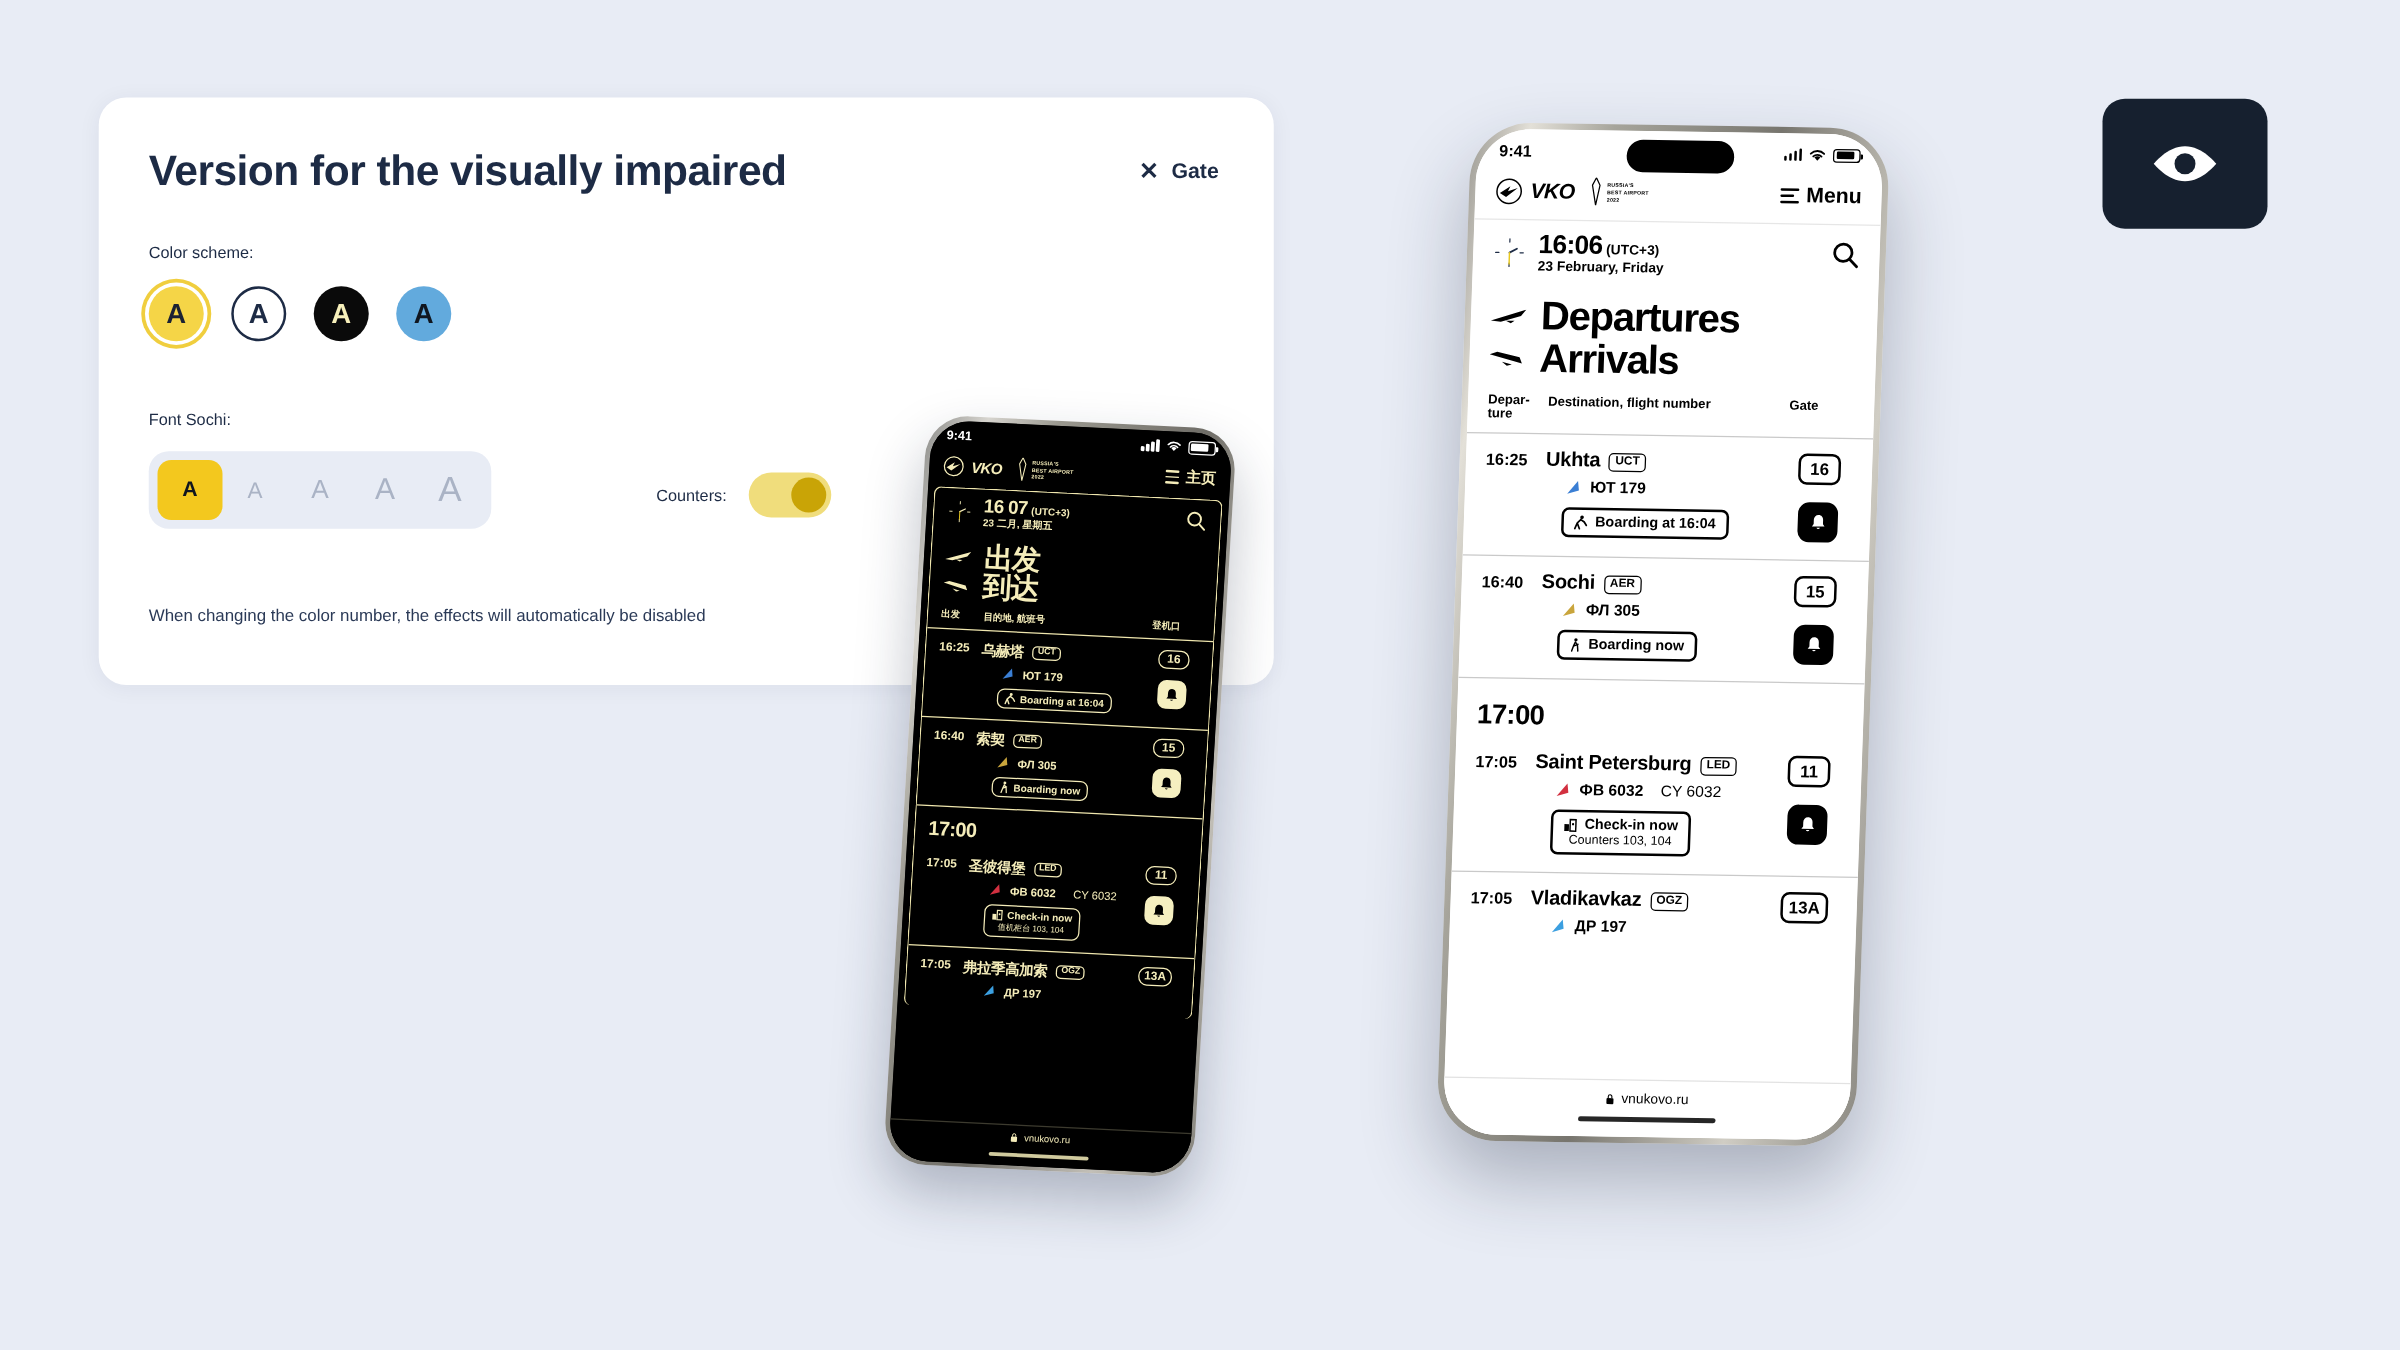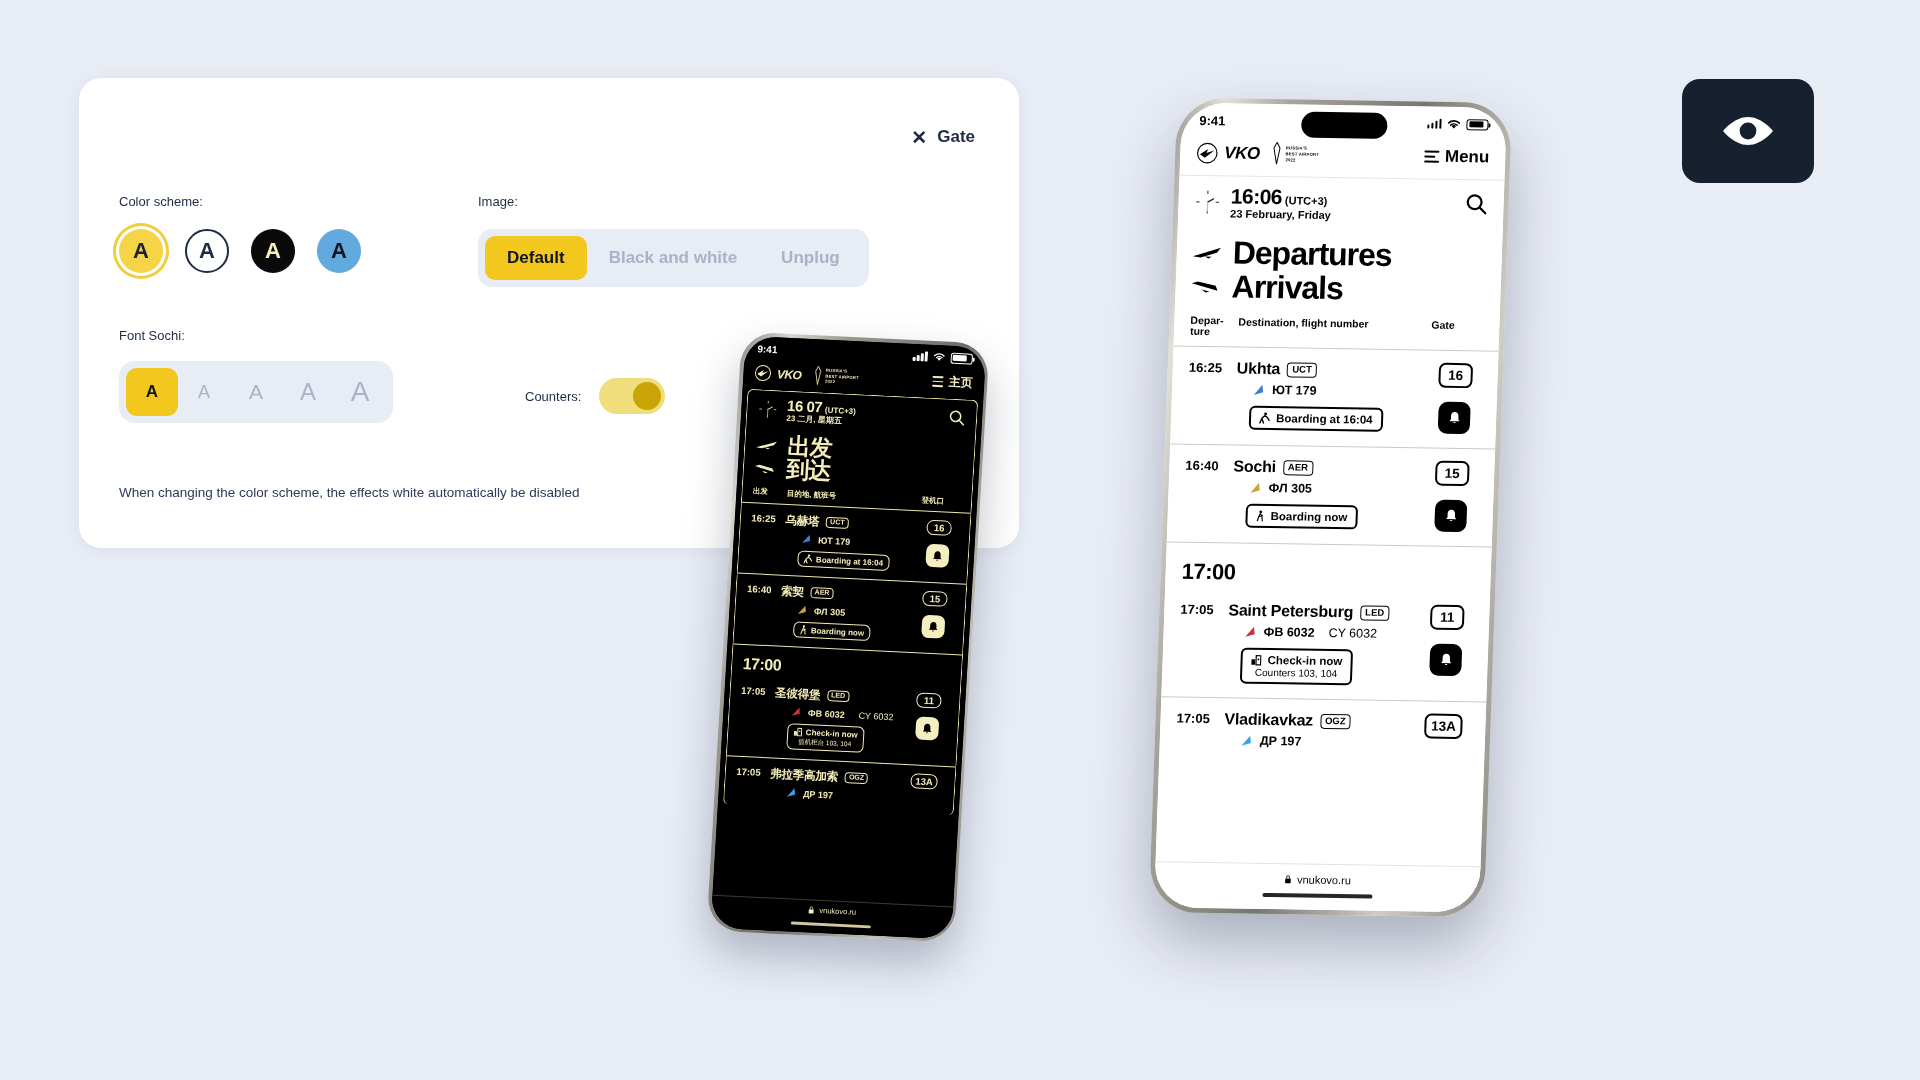--- a/index.html
+++ b/index.html
@@ -255,20 +255,21 @@
   #phone-dark .bb-home{width:80px;height:3px}
   #phone-dark .browserbar{padding:5px 0 7px}
 </style>
 </head>
 <body>
 
 <div id="stage">
 
   <div class="panel">
 
+    <div class="panel-title">Version for the visually impaired</div>
 
     <div class="reset-btn">
       <span class="reset-x">✕</span>
       <span>Gate</span>
     </div>
 
     <div class="sec-color">
       <div class="group-label">Color scheme:</div>
       <div class="swatches">
         <div class="sw sw-yellow">
@@ -279,48 +280,40 @@
           </div>
         <div class="sw sw-black">
             <span>A</span>
           </div>
         <div class="sw sw-blue">
             <span>A</span>
           </div>
       </div>
     </div>
 
-    <div class="sec-image">
-      <div class="group-label">Image:</div>
-      <div class="seg">
-        <div class="seg-item active">Default</div>
-        <div class="seg-item">Black and white</div>
-        <div class="seg-item">Unplug</div>
-      </div>
-    </div>
 
     <div class="sec-font">
       <div class="group-label">Font Sochi:</div>
       <div class="fsizes">
         <div class="fs-item active fs-1">A</div>
         <div class="fs-item fs-2">A</div>
         <div class="fs-item fs-3">A</div>
         <div class="fs-item fs-4">A</div>
         <div class="fs-item fs-5">A</div>
       </div>
     </div>
 
     <div class="sec-effects">
       <div class="group-label">Counters:</div>
       <div class="toggle">
         <span class="knob"></span>
       </div>
     </div>
 
-    <div class="hint">When changing the color scheme, the effects white automatically be disabled</div>
+    <div class="hint">When changing the color number, the effects will automatically be disabled</div>
   </div>
 
   <div class="eye-badge">
     <svg width="56" height="36" viewBox="0 0 56 36">
       <path d="M28 4 C42 4 53 18 53 18 C53 18 42 32 28 32 C14 32 3 18 3 18 C3 18 14 4 28 4 Z" fill="#ffffff"></path>
       <circle cx="28" cy="18" r="8.4" fill="#16202f"></circle>
     </svg>
   </div>
 
   <div class="phone-wrap" id="phone-dark">

